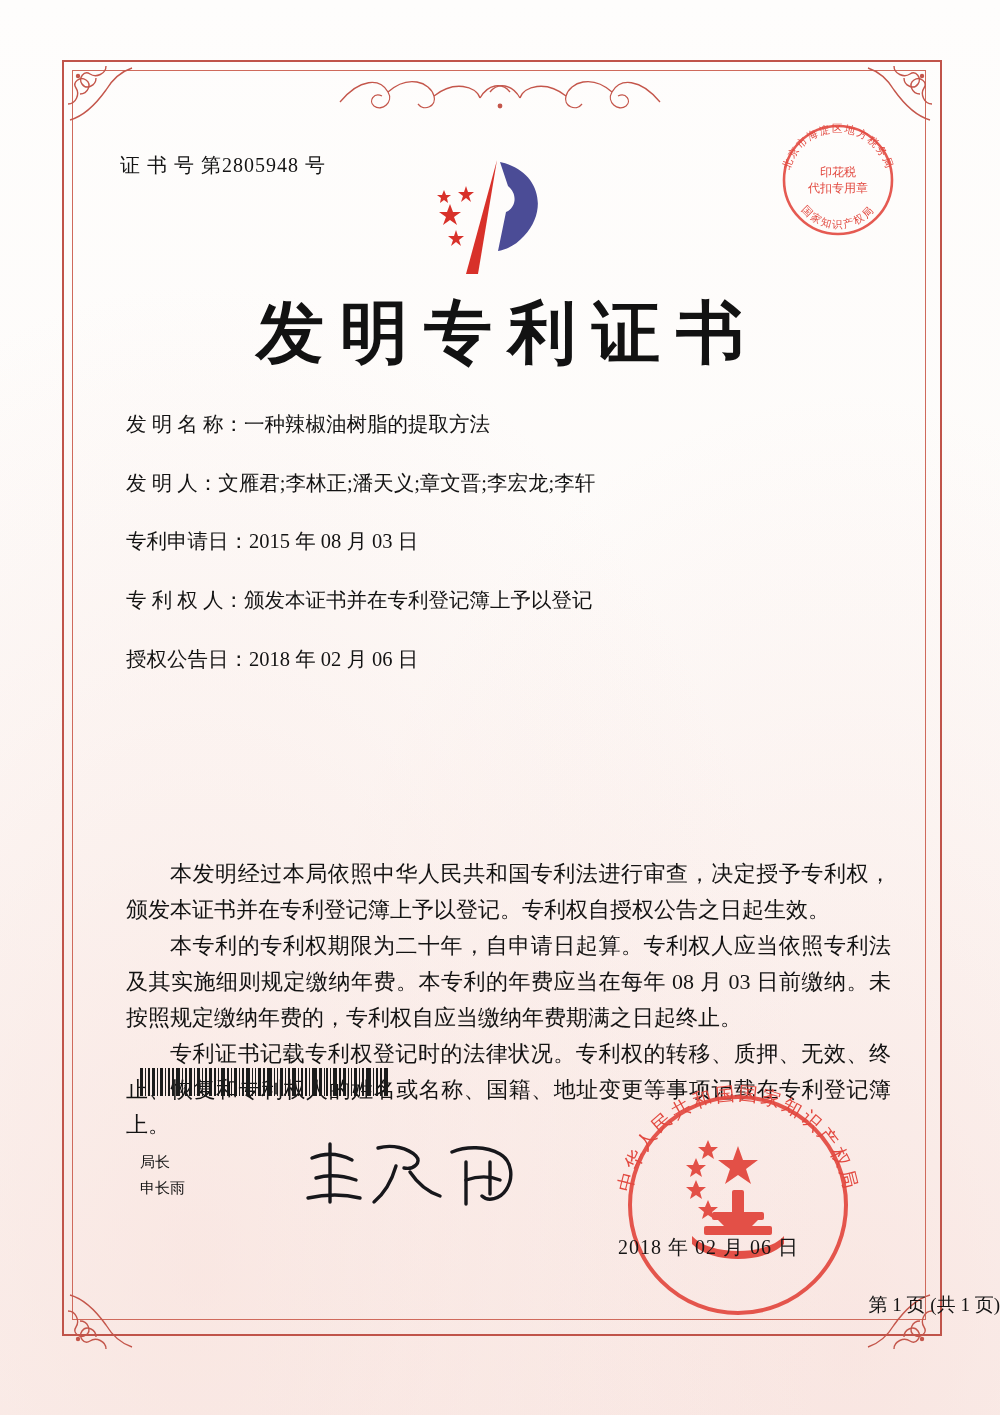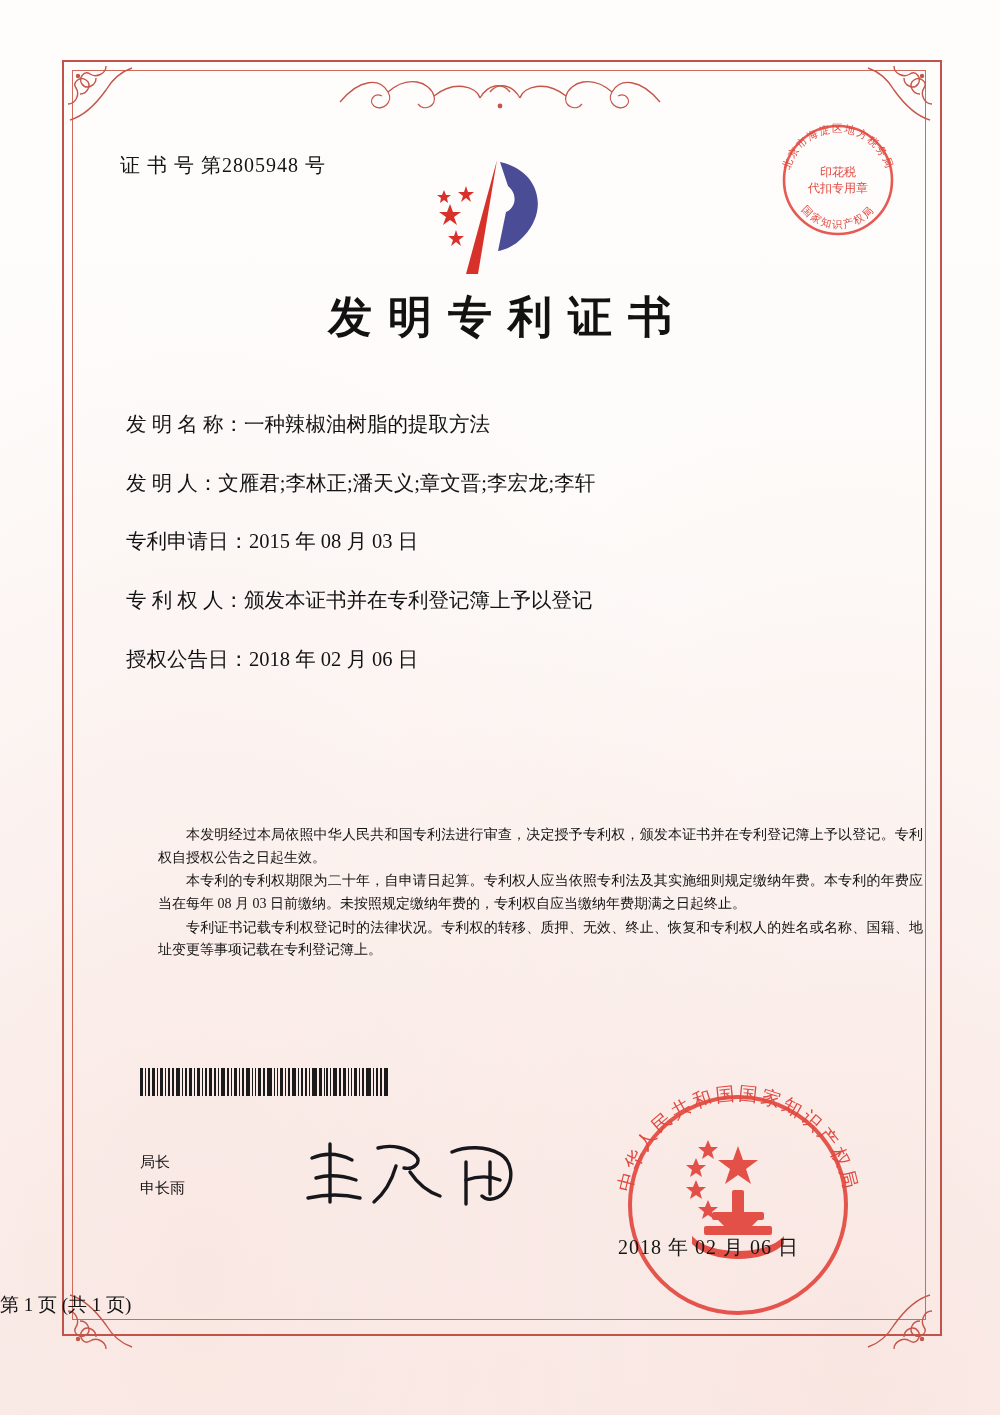--- a/index.html
+++ b/index.html
@@ -59,21 +59,21 @@
   
   .stamp-tax{
     position:absolute;right:92px;top:110px;width:140px;height:140px;
   }
   .stamp-tax svg{width:100%;height:100%;display:block;}
 
   
   .title{
     position:absolute;left:0;right:0;top:288px;
     text-align:center;
-    font-size:44px;
+    font-size:68px;
     letter-spacing:16px;
     font-weight:700;
     color:#121212;
     text-indent:16px;
     font-family:"Liberation Serif","DejaVu Serif",serif;
   }
 
   
   .fields{
     position:absolute;left:126px;top:412px;width:760px;
@@ -83,22 +83,22 @@
     margin-bottom:33px;
     font-size:20.5px;
     color:#131313;
     line-height:1.25;
   }
   .field .lbl{white-space:pre;}
   .field .val{margin-left:0;}
 
   
   .body-text{
-    position:absolute;left:126px;top:824px;width:765px;
-    font-size:14px;line-height:1.62;color:#131313;text-align:justify;margin-left:32px;
+    position:absolute;left:126px;top:856px;width:765px;
+    font-size:22px;line-height:1.62;color:#131313;text-align:justify;
   }
   .body-text p{margin:0 0 1px 0;text-indent:2em;}
 
   
   .barcode{
     position:absolute;left:140px;top:1068px;width:250px;height:28px;
     display:flex;align-items:stretch;
   }
   .barcode i{display:block;height:100%;background:#1b1b1b;margin-right:2px;}
 
@@ -117,21 +117,21 @@
     position:absolute;left:600px;top:1080px;width:280px;height:250px;
   }
   .seal svg{width:100%;height:100%;display:block;}
   .seal-date{
     position:absolute;left:618px;top:1234px;
     font-size:20px;color:#161616;letter-spacing:1px;
   }
 
   
   .footer{
-    position:absolute;left:0;right:0;top:1292px;text-align:left;
+    position:absolute;left:0;right:0;top:1292px;text-align:right;
     font-size:19px;color:#141414;
   }
 </style>
 </head>
 <body>
 
 <div class="paper">
 
   <div class="border-outer"></div>
   <div class="border-inner"></div>

